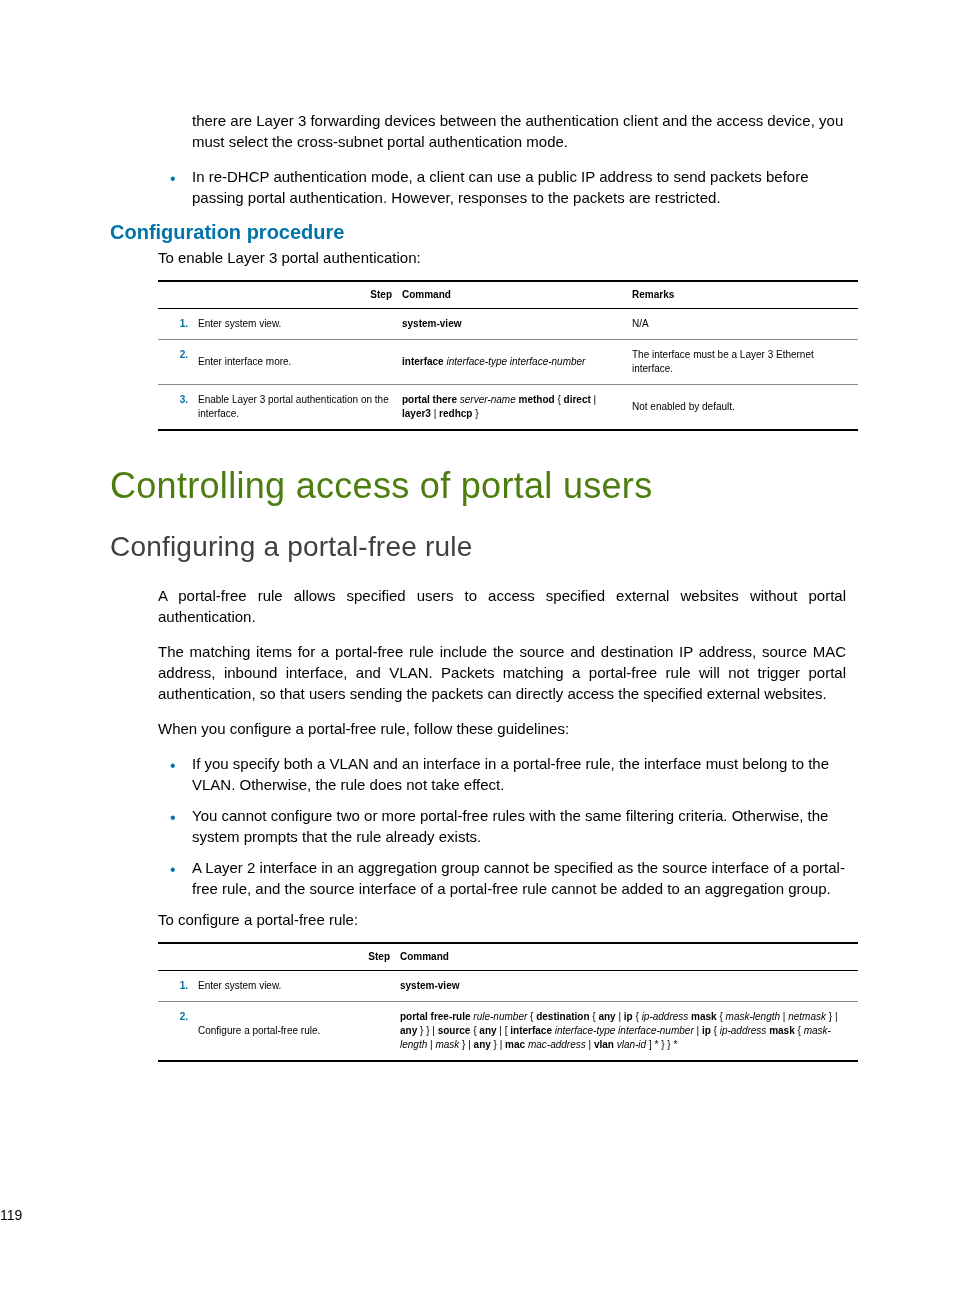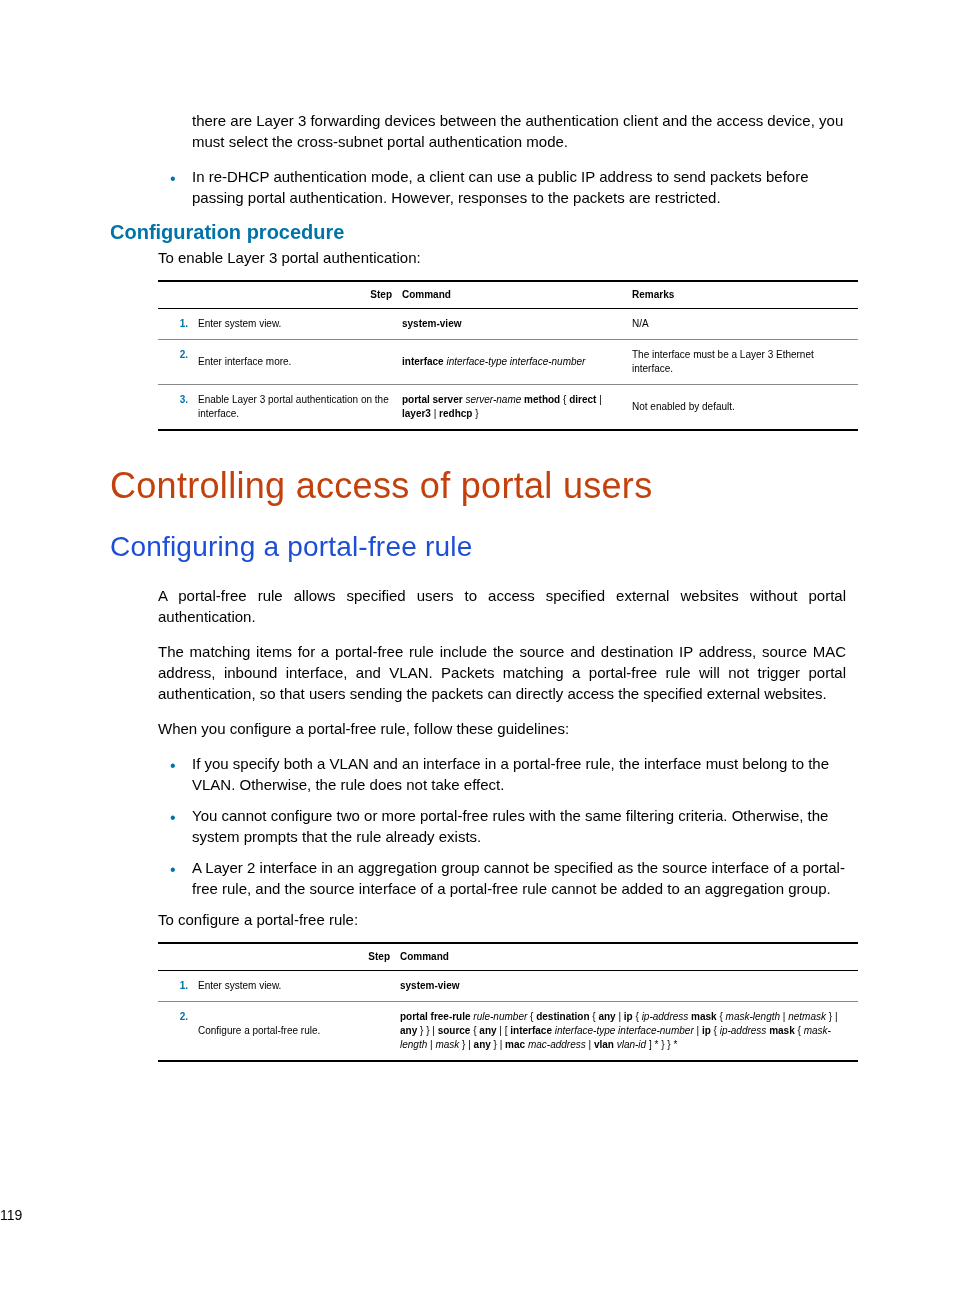--- a/index.html
+++ b/index.html
@@ -53,29 +53,29 @@
     font-size: 20px;
     margin: 6px 0 1px 0;
   }
   .lead-in {
     margin: 0 0 12px 48px;
   }
   .h1-light {
     font-family: "Arial Narrow", Arial, sans-serif;
     font-weight: 300;
     font-size: 36px;
-    color: #c2410c;
+    color: #4d7c0f;
     margin: 30px 0 16px 0;
     letter-spacing: 0.3px;
   }
   .h2-light {
     font-family: "Arial Narrow", Arial, sans-serif;
     font-weight: 300;
     font-size: 28px;
-    color: #1d4ed8;
+    color: #404040;
     margin: 6px 0 18px 0;
     letter-spacing: 0.2px;
   }
   .justify {
     text-align: justify;
   }
   table.proc {
     width: 700px;
     margin-left: 48px;
     border-collapse: collapse;
@@ -156,21 +156,21 @@
       </tr>
       <tr>
         <td class="num">2.</td>
         <td class="col-step">Enter interface more.</td>
         <td class="cmd"><b>interface</b> <i>interface-type interface-number</i></td>
         <td>The interface must be a Layer 3 Ethernet interface.</td>
       </tr>
       <tr>
         <td class="num">3.</td>
         <td class="col-step">Enable Layer 3 portal authentication on the interface.</td>
-        <td class="cmd"><b>portal server</b> <i>server-name</i> <b>method</b> { <b>direct</b> | <b>layer3</b> | <b>redhcp</b> }</td>
+        <td class="cmd"><b>portal there</b> <i>server-name</i> <b>method</b> { <b>direct</b> | <b>layer3</b> | <b>redhcp</b> }</td>
         <td>Not enabled by default.</td>
       </tr>
     </tbody>
   </table>
 
   <div class="h1-light">Controlling access of portal users</div>
   <div class="h2-light">Configuring a portal-free rule</div>
 
   <p class="indent-block body-text justify">A portal-free rule allows specified users to access specified external websites without portal authentication.</p>
   <p class="indent-block body-text justify">The matching items for a portal-free rule include the source and destination IP address, source MAC address, inbound interface, and VLAN. Packets matching a portal-free rule will not trigger portal authentication, so that users sending the packets can directly access the specified external websites.</p>

